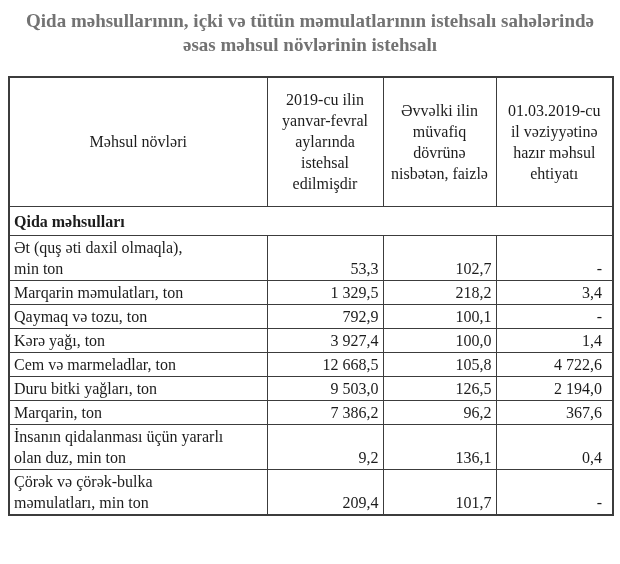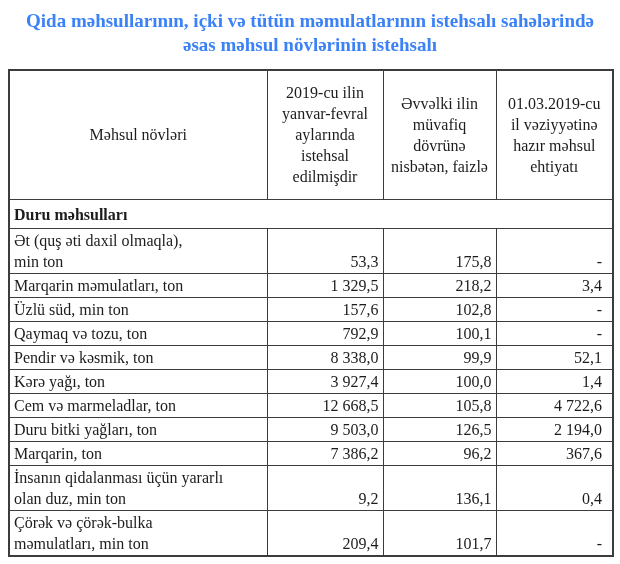--- a/index.html
+++ b/index.html
@@ -6,26 +6,26 @@
   html, body { background: #ffffff; }
   body {
     width: 620px;
     height: 564px;
     overflow: hidden;
     font-family: "Liberation Serif", "DejaVu Serif", serif;
     color: #1c1c1c;
   }
   .page { width: 620px; height: 564px; background: #ffffff; }
   .doc-title {
-    margin: 9px 14px 11px 14px;
+    margin: 9px 14px 18px 14px;
     text-align: center;
     font-size: 19px;
     font-weight: bold;
     line-height: 1.28;
-    color: #3b82f6;
+    color: #737373;
   }
   table.stats {
     margin-left: 8px;
     width: 604px;
     border-collapse: collapse;
     table-layout: fixed;
     font-size: 16px;
     color: #1c1c1c;
     border: 2px solid #3c3c3c;
   }
@@ -86,52 +86,40 @@
     <thead>
       <tr id="header-row">
           <th>Məhsul növləri</th>
           <th>2019-cu ilin yanvar-fevral aylarında istehsal edilmişdir</th>
           <th>Əvvəlki ilin müvafiq dövrünə nisbətən, faizlə</th>
           <th>01.03.2019-cu il vəziyyətinə hazır məhsul ehtiyatı</th>
         </tr>
     </thead>
     <tbody id="table-body">
         <tr>
-          <td colspan="4" class="section">Duru məhsulları</td>
+          <td colspan="4" class="section">Qida məhsulları</td>
         </tr>
         <tr>
           <td class="label">Ət (quş əti daxil olmaqla),
 min ton</td>
           <td class="num">53,3</td>
-          <td class="num">175,8</td>
+          <td class="num">102,7</td>
           <td class="num last">-</td>
         </tr>
         <tr>
           <td class="label">Marqarin məmulatları, ton</td>
           <td class="num">1 329,5</td>
           <td class="num">218,2</td>
           <td class="num last">3,4</td>
         </tr>
         <tr>
-          <td class="label">Üzlü süd, min ton</td>
-          <td class="num">157,6</td>
-          <td class="num">102,8</td>
-          <td class="num last">-</td>
-        </tr>
-        <tr>
           <td class="label">Qaymaq və tozu, ton</td>
           <td class="num">792,9</td>
           <td class="num">100,1</td>
           <td class="num last">-</td>
-        </tr>
-        <tr>
-          <td class="label">Pendir və kəsmik, ton</td>
-          <td class="num">8 338,0</td>
-          <td class="num">99,9</td>
-          <td class="num last">52,1</td>
         </tr>
         <tr>
           <td class="label">Kərə yağı, ton</td>
           <td class="num">3 927,4</td>
           <td class="num">100,0</td>
           <td class="num last">1,4</td>
         </tr>
         <tr>
           <td class="label">Cem və marmeladlar, ton</td>
           <td class="num">12 668,5</td>

